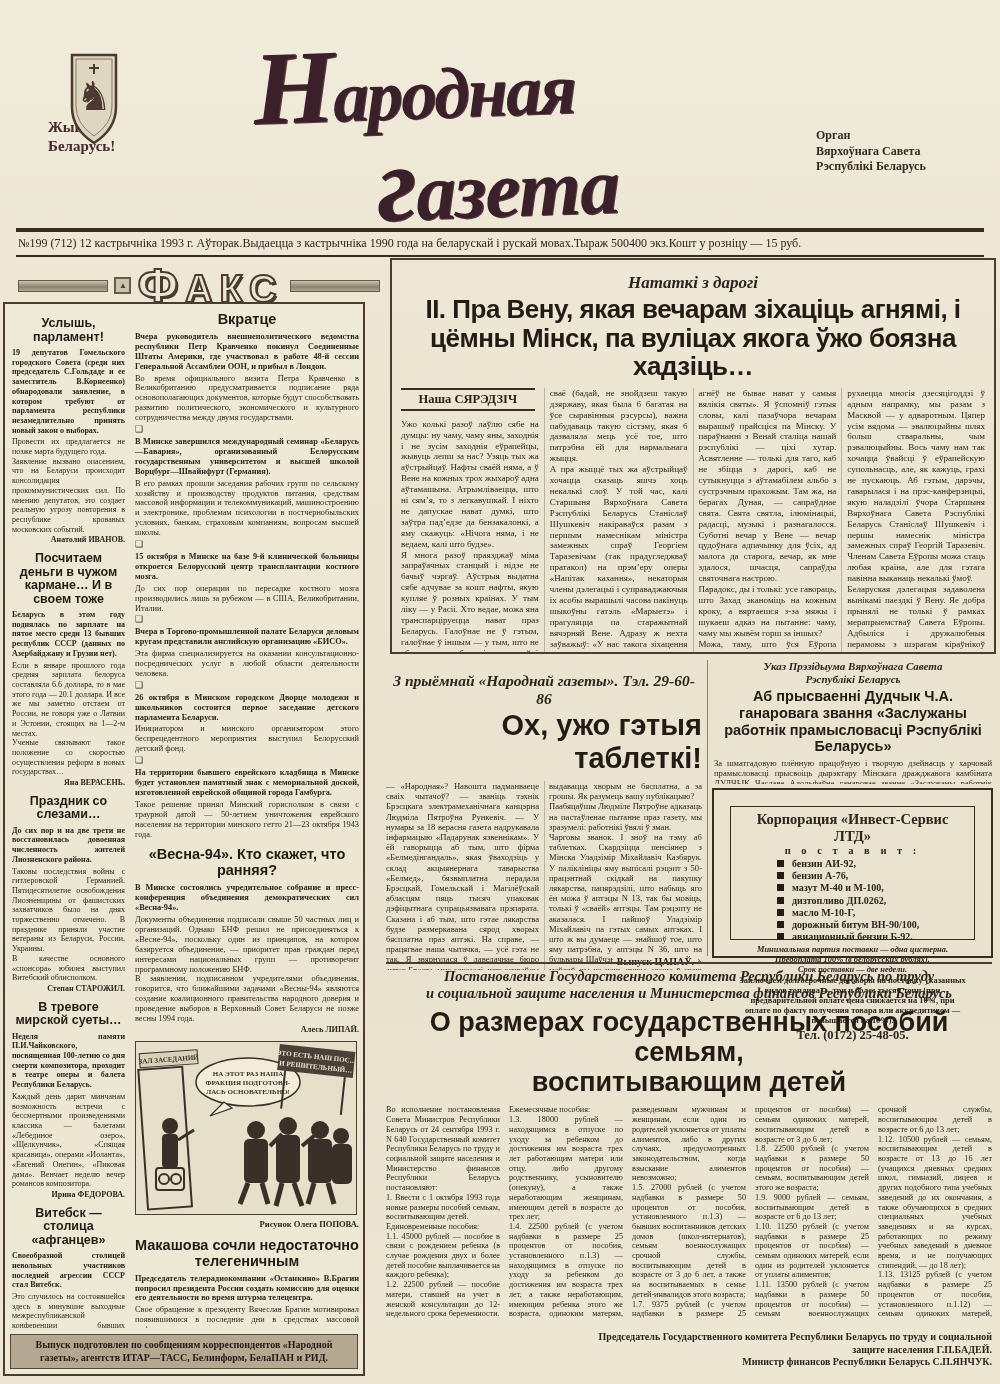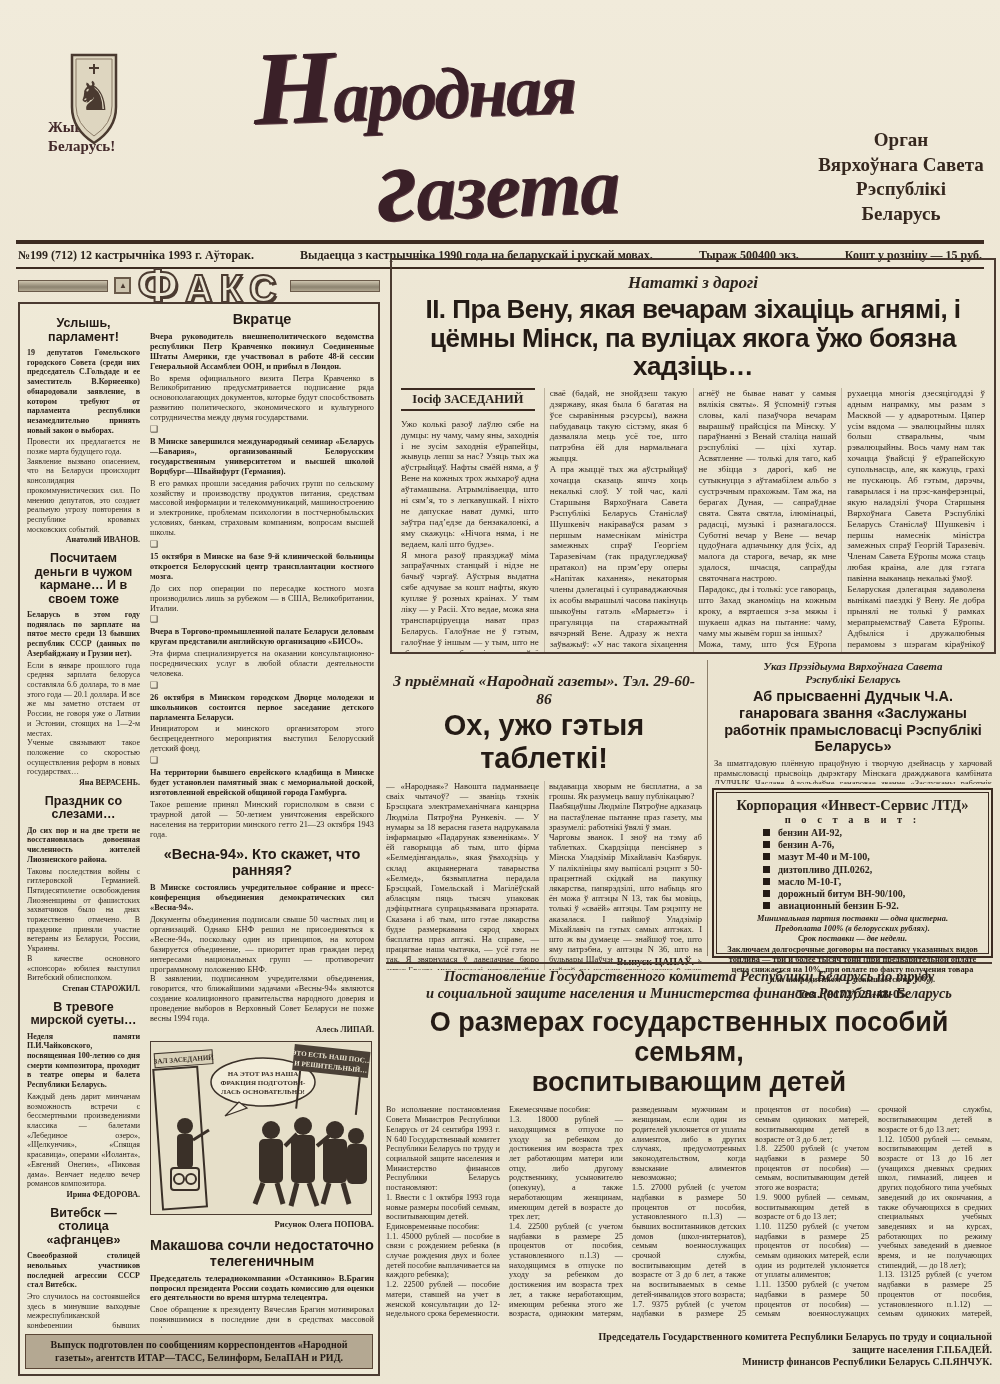--- a/index.html
+++ b/index.html
@@ -10,31 +10,31 @@
   .pre{white-space:pre-line;}
   .j{text-align:justify;}
   
   .slogan{left:48px;top:118px;width:90px;font-weight:bold;font-size:15px;line-height:1.25;color:#43292a;}
   .crest{left:68px;top:52px;}
   .logo{left:255px;top:28px;width:520px;transform:rotate(-2deg);color:#3a2028;}
   .logo .w1{font-style:italic;font-weight:900;font-size:72px;line-height:1;letter-spacing:-2px;text-shadow:1px 1px 0 #5a3a42;}
   .logo .w1::first-letter{font-size:1.45em;}
   .logo .w2{font-style:italic;font-weight:900;font-size:80px;line-height:1;letter-spacing:-1px;margin:-6px 0 0 120px;text-shadow:1px 1px 0 #5a3a42;}
   .logo .w2::first-letter{font-size:1.35em;}
-  .organ{right:14px;top:128px;width:170px;text-align:center;font-weight:bold;font-size:19px;line-height:1.3;color:#36281f;}
-  .dateline{left:16px;top:240px;width:968px;border-top:4px solid #3c2b21;border-bottom:2px solid #3c2b21;
-            display:flex;justify-content:space-between;align-items:center;padding:4px 2px;font-weight:bold;font-size:12px;}
+  .organ{right:14px;top:128px;width:170px;text-align:left;font-weight:bold;font-size:12px;line-height:1.3;color:#36281f;}
+  .dateline{left:16px;top:228px;width:968px;border-top:4px solid #3c2b21;border-bottom:2px solid #3c2b21;
+            display:flex;align-items:center;padding:4px 2px;font-weight:normal;font-size:12px;}
   
   .faxhead{left:18px;top:258px;width:362px;display:flex;align-items:center;gap:6px;}
   .faxbar{flex:1;height:10px;background:linear-gradient(180deg,#cdc4ae,#8c8370 60%,#b1a791);border:1px solid #6a5a4a;}
   .faxdiamond{width:13px;height:13px;border:2px solid #6a5a4a;background:#cdc4ae;display:flex;align-items:center;justify-content:center;font-size:8px;color:#4b3b31;}
   .faxtitle{font-family:"Liberation Sans",sans-serif;font-weight:900;font-size:38px;letter-spacing:7px;
             color:#ece6d4;-webkit-text-stroke:2px #4b3b31;text-shadow:2px 2px 0 #4b3b31;}
   .faxtitle::first-letter{font-size:1.25em;}
-  .faxbox{left:18px;top:302px;width:362px;height:1074px;border:2px solid #4b3b31;background:rgba(255,252,240,.12);overflow:hidden;}
+  .faxbox{left:3px;top:302px;width:362px;height:1074px;border:2px solid #4b3b31;background:rgba(255,252,240,.12);overflow:hidden;}
   .faxcol1{position:absolute;left:7px;top:6px;width:113px;height:1018px;overflow:hidden;font-size:8px;line-height:9.7px;}
   .faxcol2{position:absolute;left:130px;top:6px;width:224px;height:1018px;overflow:hidden;font-size:8.3px;line-height:9.9px;}
   .t1{font-family:"Liberation Sans",sans-serif;font-weight:bold;font-size:12.5px;line-height:1.08;text-align:center;margin:7px 0 4px;color:#241b15;}
   .t2{font-family:"Liberation Sans",sans-serif;font-weight:bold;font-size:14.5px;line-height:1.1;text-align:center;margin:8px 0 4px;color:#241b15;}
   .lead{font-weight:bold;margin:0 0 2px;}
   .byl{text-align:right;font-weight:bold;margin:1px 0 2px;}
   .sep{text-align:left;font-size:9px;margin:2px 0;color:#241b15;}
   .cartoon{margin:4px 0 1px;border:1.5px solid #4b3b31;background:#e3dcc6;}
   .caption{text-align:right;font-weight:bold;font-size:8.5px;margin:1px 0 2px;}
   .faxfoot{position:absolute;left:5px;right:5px;bottom:5px;background:#b4a892;border:1px solid #5a4636;
@@ -42,30 +42,30 @@
   
   .vienna{left:390px;top:258px;width:606px;height:396px;border:2px solid #4b3b31;padding:13px 9px;overflow:hidden;}
   .kick{font-style:italic;font-weight:bold;font-size:17px;text-align:center;}
   .vhead{font-family:"Liberation Sans",sans-serif;font-weight:900;font-size:26px;line-height:1.1;text-align:center;color:#241b15;margin:2px 0 7px;letter-spacing:-.5px;}
   .vcols{column-count:4;column-gap:11px;column-rule:1px solid #bdb29c;height:272px;font-size:9px;line-height:10.9px;overflow:hidden;}
   .bylbox{border-top:2px solid #3c2b21;border-bottom:2px solid #3c2b21;text-align:center;font-weight:bold;font-size:12.5px;
           padding:4px 0;margin:0 4px 8px 0;break-inside:avoid;}
   
   .tabl{left:386px;top:672px;width:316px;height:298px;overflow:hidden;}
   .tkick{font-style:italic;font-weight:bold;font-size:15.5px;text-align:center;}
-  .thead{font-family:"Liberation Sans",sans-serif;font-weight:900;font-size:29px;text-align:center;color:#241b15;margin:1px 0 6px;}
+  .thead{font-family:"Liberation Sans",sans-serif;font-weight:900;font-size:29px;text-align:right;color:#241b15;margin:1px 0 6px;}
   .tcols{column-count:2;column-gap:10px;column-rule:1px solid #bdb29c;height:212px;font-size:8.6px;line-height:10.2px;overflow:hidden;}
   .tbyl{position:absolute;right:4px;bottom:2px;background:#ece5d2;padding:1px 4px;font-weight:bold;font-size:10px;}
   .vrule{left:707px;top:660px;width:1px;height:296px;background:#8c7f6b;}
   
   .ukaz{left:714px;top:660px;width:278px;height:124px;overflow:hidden;}
   .ukick{font-style:italic;font-weight:bold;font-size:11px;text-align:center;line-height:1.15;}
   .uhead{font-family:"Liberation Sans",sans-serif;font-weight:bold;font-size:14.5px;line-height:1.15;text-align:center;margin:3px 0;color:#241b15;}
   .ubody{font-size:8.6px;line-height:10px;}
-  .adbox{left:712px;top:788px;width:281px;height:170px;border:2px solid #3c2b21;padding:2px;}
+  .adbox{left:712px;top:788px;width:281px;height:170px;border:2px solid #3c2b21;padding:16px;}
   .adin{border:1px solid #3c2b21;height:100%;box-sizing:border-box;padding:4px 8px;text-align:center;}
   .adtitle{font-weight:bold;font-size:14.5px;}
   .adsub{font-weight:bold;font-size:10.5px;letter-spacing:4px;}
   .adlist{text-align:left;font-weight:bold;font-size:10px;line-height:1.22;margin:2px 0 2px 38px;}
   .adlist .bullet{display:inline-block;width:7px;height:7px;background:#241b15;margin-right:8px;}
   .adterms{font-style:italic;font-weight:bold;font-size:8.4px;line-height:1.2;}
   .adlong{font-weight:bold;font-size:8.4px;line-height:1.2;}
   .adphone{font-weight:bold;font-size:12.5px;margin-top:2px;}
   
   .decree{left:386px;top:962px;width:606px;height:414px;border-top:2px solid #4b3b31;padding-top:4px;overflow:hidden;}
@@ -249,21 +249,21 @@
       
     </div>
 
     <div class="faxfoot">Выпуск подготовлен по сообщениям корреспондентов «Народной газеты», агентств ИТАР—ТАСС, Белинформ, БелаПАН и РИД.</div>
   </div>
 
   <div class="abs vienna">
     <div class="kick">Нататкі з дарогі</div>
     <div class="vhead">II. Пра Вену, якая вечарам зіхаціць агнямі, і цёмны Мінск, па вуліцах якога ўжо боязна хадзіць…</div>
     <div class="vcols">
-      <div class="bylbox">Іосіф ЗАСЕДАНИЙ</div>
+      <div class="bylbox">Наша СЯРЭДЗІЧ</div>
       <div class="pre j">Ужо колькі разоў лаўлю сябе на думцы: ну чаму, чаму яны, заходнія і не зусім заходнія еўрапейцы, жывуць лепш за нас? Узяць тых жа аўстрыйцаў. Нафты сваёй няма, а ў Вене на кожных трох жыхароў адна аўтамашына. Атрымліваецца, што ні сям’я, то з легкавушкай. І ніхто не дапускае нават думкі, што заўтра пад’едзе да бензакалонкі, а яму скажуць: «Нічога няма, і не ведаем, калі што будзе».
 Я многа разоў праязджаў міма запраўачных станцый і нідзе не бачыў чэргаў. Аўстрыя выдатна сябе адчувае за кошт нафты, якую купляе ў розных краінах. У тым ліку — у Расіі. Хто ведае, можа яна транспарціруецца нават праз Беларусь. Галоўнае не ў гэтым, галоўнае ў іншым — у тым, што не абавязкова, каб краіна мела ўсё сваё (бадай, не знойдзеш такую дзяржаву, якая была б багатая на ўсе сыравінныя рэсурсы), важна пабудаваць такую сістэму, якая б дазваляла мець усё тое, што патрэбна ёй для нармальнага жыцця.
 А пра жыццё тых жа аўстрыйцаў хочацца сказаць яшчэ хоць некалькі слоў. У той час, калі Старшыня Вярхоўнага Савета Рэспублікі Беларусь Станіслаў Шушкевіч накіраваўся разам з першым намеснікам міністра замежных спраў Георгіем Таразевічам (так прадугледжваў пратакол) на прэм’еру оперы «Напітак кахання», некаторыя члены дэлегацыі і суправаджаючыя іх асобы вырашылі часова пакінуць шыкоўны гатэль «Марыетэ» і прагуляцца па старажытнай вячэрняй Вене. Адразу ж нехта заўважыў: «У нас такога зіхацення агнёў не бывае нават у самыя вялікія святы». Я ўспомніў гэтыя словы, калі пазаўчора вечарам вырашыў прайсціся па Мінску. У параўнанні з Венай сталіца нашай рэспублікі — ціхі хутар. Асвятленне — толькі для таго, каб не збіцца з дарогі, каб не сутыкнуцца з аўтамабілем альбо з сустрэчным прахожым. Там жа, на берагах Дуная, — сапраўднае свята. Свята святла, ілюмінацыі, радасці, музыкі і разнагалосся. Суботні вечар у Вене — вечар цудоўнага адпачынку для ўсіх, ад малога да старога, вечар, як мне здалося, шчасця, сапраўды святочнага настрою.
 Парадокс, ды і толькі: усе гавораць, што Захад эканоміць на кожным кроку, а вяртаешся з-за мяжы і шукаеш адказ на пытанне: чаму, чаму мы жывём горш за іншых?
 Можа, таму, што ўся Еўропа рухаецца многія дзесяцігоддзі ў адным напрамку, мы разам з Масквой — у адваротным. Цяпер усім вядома — эвалюцыйны шлях больш стваральны, чым рэвалюцыйны. Вось чаму нам так хочацца ўвайсці ў еўрапейскую супольнасць, але, як кажуць, грахі не пускаюць. Аб гэтым, дарэчы, гаварылася і на прэс-канферэнцыі, якую наладзілі ўчора Старшыня Вярхоўнага Савета Рэспублікі Беларусь Станіслаў Шушкевіч і першы намеснік міністра замежных спраў Георгій Таразевіч. Членам Савета Еўропы можа стаць любая краіна, але для гэтага павінна выканаць некалькі ўмоў.
 Беларуская дэлегацыя задаволена вынікамі паездкі ў Вену. Яе добра прынялі не толькі ў рамках мерапрыемстваў Савета Еўропы. Адбыліся і дружалюбныя перамовы з шэрагам кіраўнікоў розных дзяржаў. С.Шушкевіч выказаў задаволенасць сустрэчамі з высокімі асобамі Англіі, Фінляндыі, Аўстрыі, Турцыі, іншых краін.
 … Калі беларуская дэлегацыя пакідала Вену, я спытаў у аднаго з суправаджаючых: «Як вы думаеце, ці зможам мы дажыць да таго часу, калі Беларусь будзе на роўных з развітымі краінамі Заходняй Еўропы?» У адказ пачуў: «Наша пакаленне, можа, і не дажыве, а дзеці, унукі павінны быць на роўных…»
 Дай Божа, каб хоць нашы дзеці і ўнукі пажылі так, як жывуць людзі ў сапраўды цывілізаваных краінах.
 Вена — Мінск.</div>
     </div>

